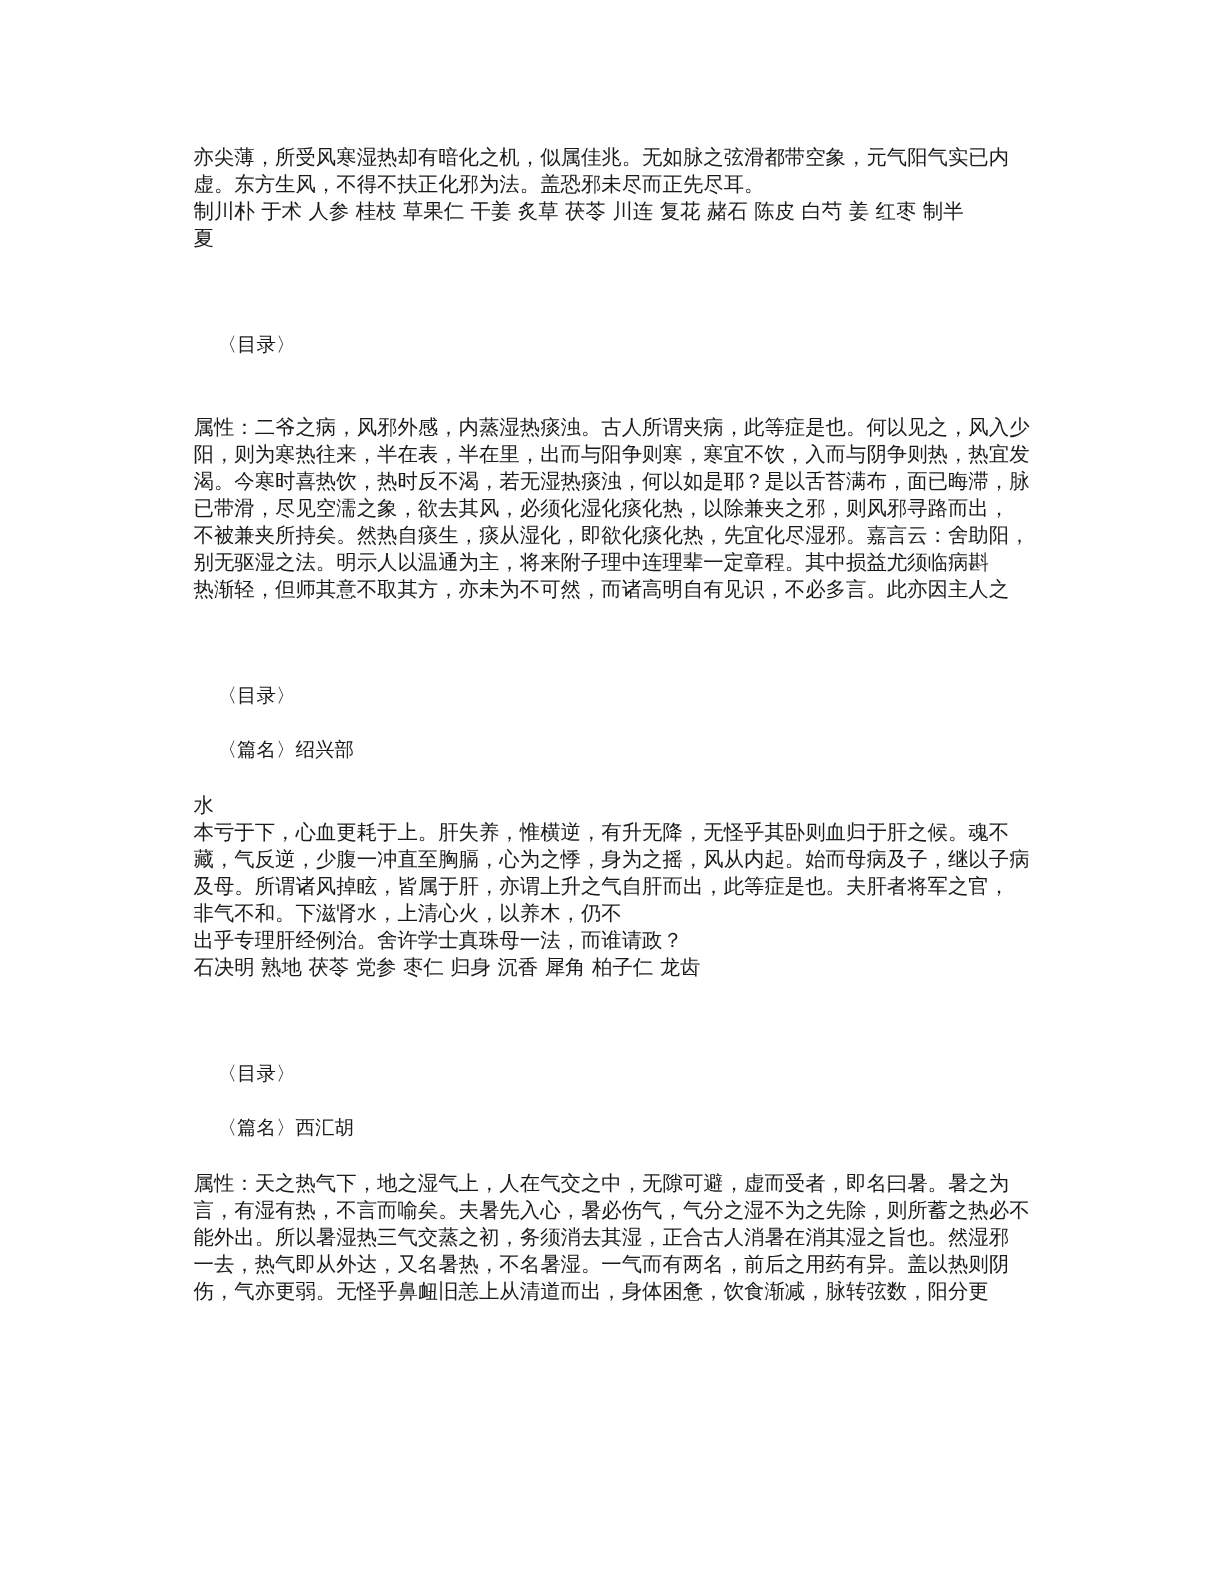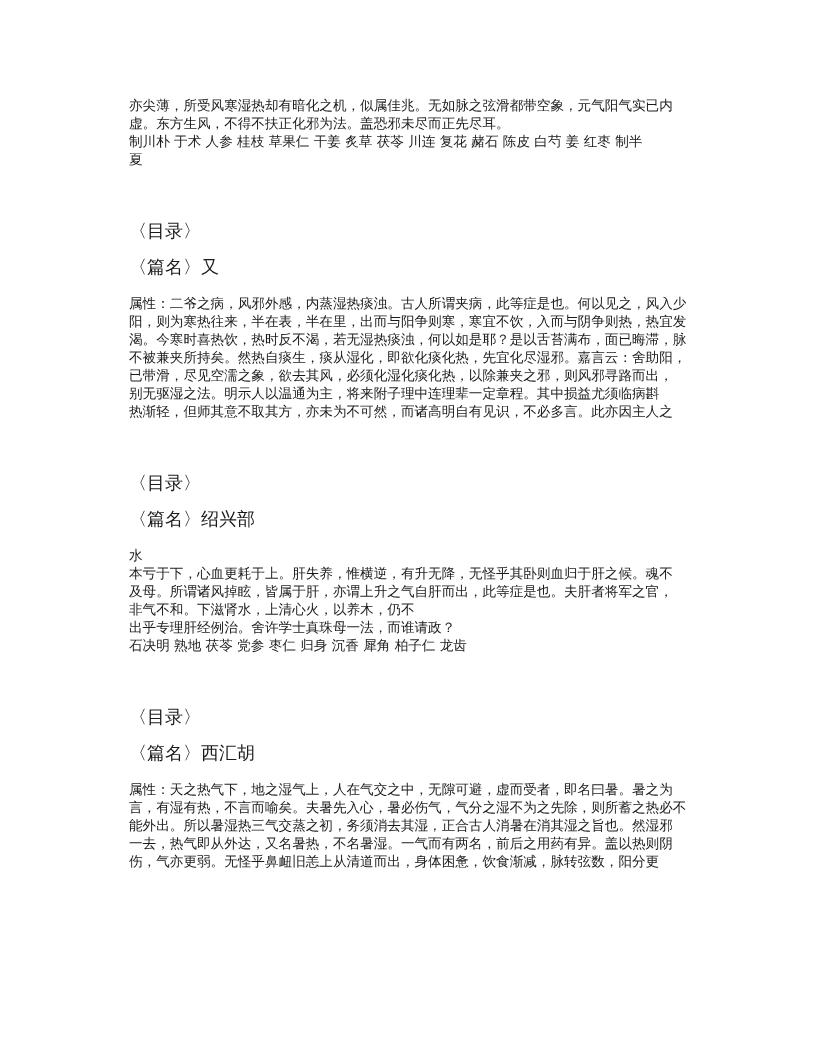--- a/index.html
+++ b/index.html
@@ -23,67 +23,68 @@
     }
     .line {
       font-size: 13.6px;
       line-height: 18px;
       height: 18px;
       white-space: nowrap;
       letter-spacing: 0px;
     }
     .gap-md { height: 18px; }
     .heading-line {
-      font-size: 18px;
+      font-size: 13px;
       line-height: 18px;
       height: 18px;
       white-space: nowrap;
+      margin-left: 16px;
     }
     .block { margin: 0; padding: 0; }
   </style>
 </head>
 <body>
 
 <div class="page">
 
   <div class="block">
     <div class="line">亦尖薄，所受风寒湿热却有暗化之机，似属佳兆。无如脉之弦滑都带空象，元气阳气实已内</div>
     <div class="line">虚。东方生风，不得不扶正化邪为法。盖恐邪未尽而正先尽耳。</div>
     <div class="line">制川朴  于术  人参  桂枝  草果仁  干姜  炙草  茯苓  川连  复花  赭石  陈皮  白芍  姜  红枣  制半</div>
     <div class="line">夏</div>
   </div>
 
   <div style="height:54px"></div>
 
   <div class="block">
     <div class="heading-line">〈目录〉</div>
     <div class="gap-md"></div>
-    <div class="heading-line">〈篇名〉又</div>
     <div class="gap-md"></div>
     <div class="block">
       <div class="line">属性：二爷之病，风邪外感，内蒸湿热痰浊。古人所谓夹病，此等症是也。何以见之，风入少</div>
       <div class="line">阳，则为寒热往来，半在表，半在里，出而与阳争则寒，寒宜不饮，入而与阴争则热，热宜发</div>
       <div class="line">渴。今寒时喜热饮，热时反不渴，若无湿热痰浊，何以如是耶？是以舌苔满布，面已晦滞，脉</div>
+      <div class="line">已带滑，尽见空濡之象，欲去其风，必须化湿化痰化热，以除兼夹之邪，则风邪寻路而出，</div>
       <div class="line">不被兼夹所持矣。然热自痰生，痰从湿化，即欲化痰化热，先宜化尽湿邪。嘉言云：舍助阳，</div>
-      <div class="line">已带滑，尽见空濡之象，欲去其风，必须化湿化痰化热，以除兼夹之邪，则风邪寻路而出，</div>
       <div class="line">别无驱湿之法。明示人以温通为主，将来附子理中连理辈一定章程。其中损益尤须临病斟</div>
       <div class="line">热渐轻，但师其意不取其方，亦未为不可然，而诸高明自有见识，不必多言。此亦因主人之</div>
     </div>
   </div>
 
   <div style="height:54px"></div>
 
   <div class="block">
     <div class="heading-line">〈目录〉</div>
     <div class="gap-md"></div>
     <div class="heading-line">〈篇名〉绍兴部</div>
     <div class="gap-md"></div>
     <div class="block">
       <div class="line">水</div>
       <div class="line">本亏于下，心血更耗于上。肝失养，惟横逆，有升无降，无怪乎其卧则血归于肝之候。魂不</div>
+      <div class="line">藏，气反逆，少腹一冲直至胸膈，心为之悸，身为之摇，风从内起。始而母病及子，继以子病</div>
       <div class="line">及母。所谓诸风掉眩，皆属于肝，亦谓上升之气自肝而出，此等症是也。夫肝者将军之官，</div>
       <div class="line">非气不和。下滋肾水，上清心火，以养木，仍不</div>
       <div class="line">出乎专理肝经例治。舍许学士真珠母一法，而谁请政？</div>
       <div class="line">石决明  熟地  茯苓  党参  枣仁  归身  沉香  犀角  柏子仁  龙齿</div>
     </div>
   </div>
 
   <div style="height:54px"></div>
 
   <div class="block">

